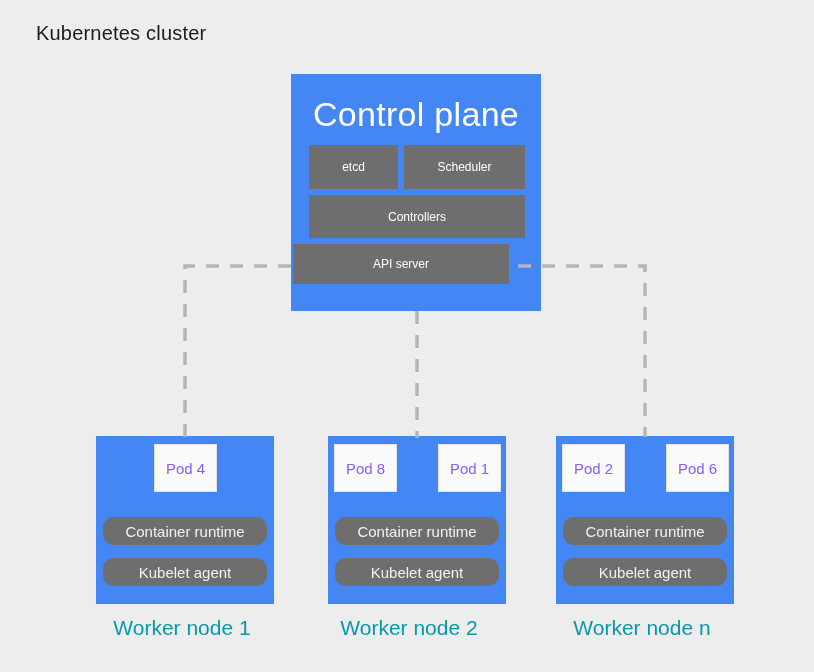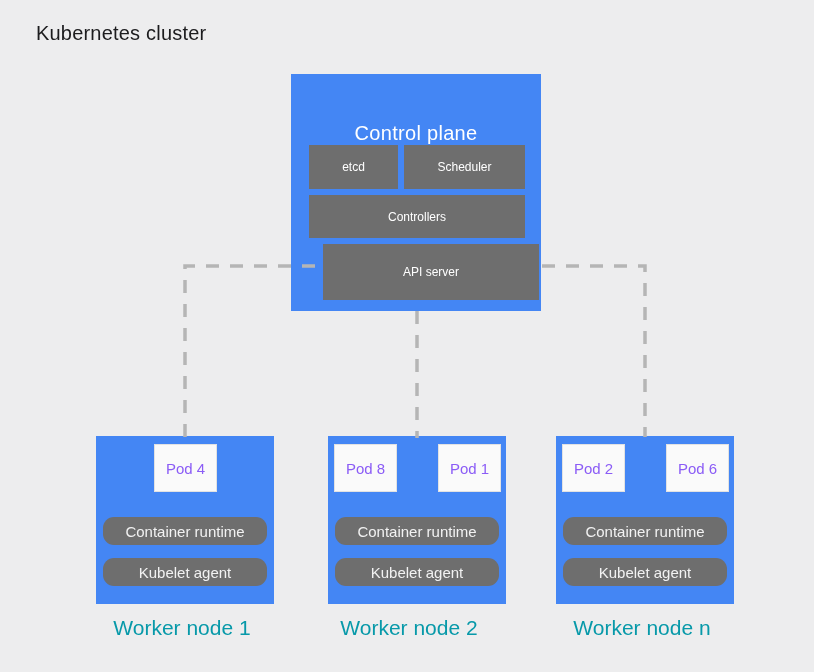--- a/index.html
+++ b/index.html
@@ -40,39 +40,38 @@
     left: 291px; top: 74px;
     width: 250px; height: 237px;
     background: #4486f4;
   }
   .control-plane-title {
     position: absolute;
     left: 0; top: 21px;
     width: 100%;
     text-align: center;
     color: #ffffff;
-    font-size: 20px;
+    font-size: 34px;
     letter-spacing: 0.3px;
-    margin-top: 27px;
   }
   .cp-box {
     position: absolute;
     background: #6e6e6e;
     color: #ffffff;
     font-size: 12px;
     display: flex;
     align-items: center;
     justify-content: center;
     z-index: 3;
     text-align: right;
   }
   .cp-etcd        { left: 18px;  top: 71px;  width: 89px;  height: 44px; }
   .cp-scheduler   { left: 113px; top: 71px;  width: 121px; height: 44px; }
   .cp-controllers { left: 18px;  top: 121px; width: 216px; height: 43px; }
-  .cp-apiserver   { left: 32px;  top: 170px; width: 216px; height: 56px; }
+  .cp-apiserver   { left: 2px;  top: 170px; width: 216px; height: 40px; }
 
   
   .node {
     position: absolute;
     top: 436px;
     width: 178px; height: 168px;
     background: #4486f4;
   }
   .node-1 { left: 96px; }
   .node-2 { left: 328px; }

